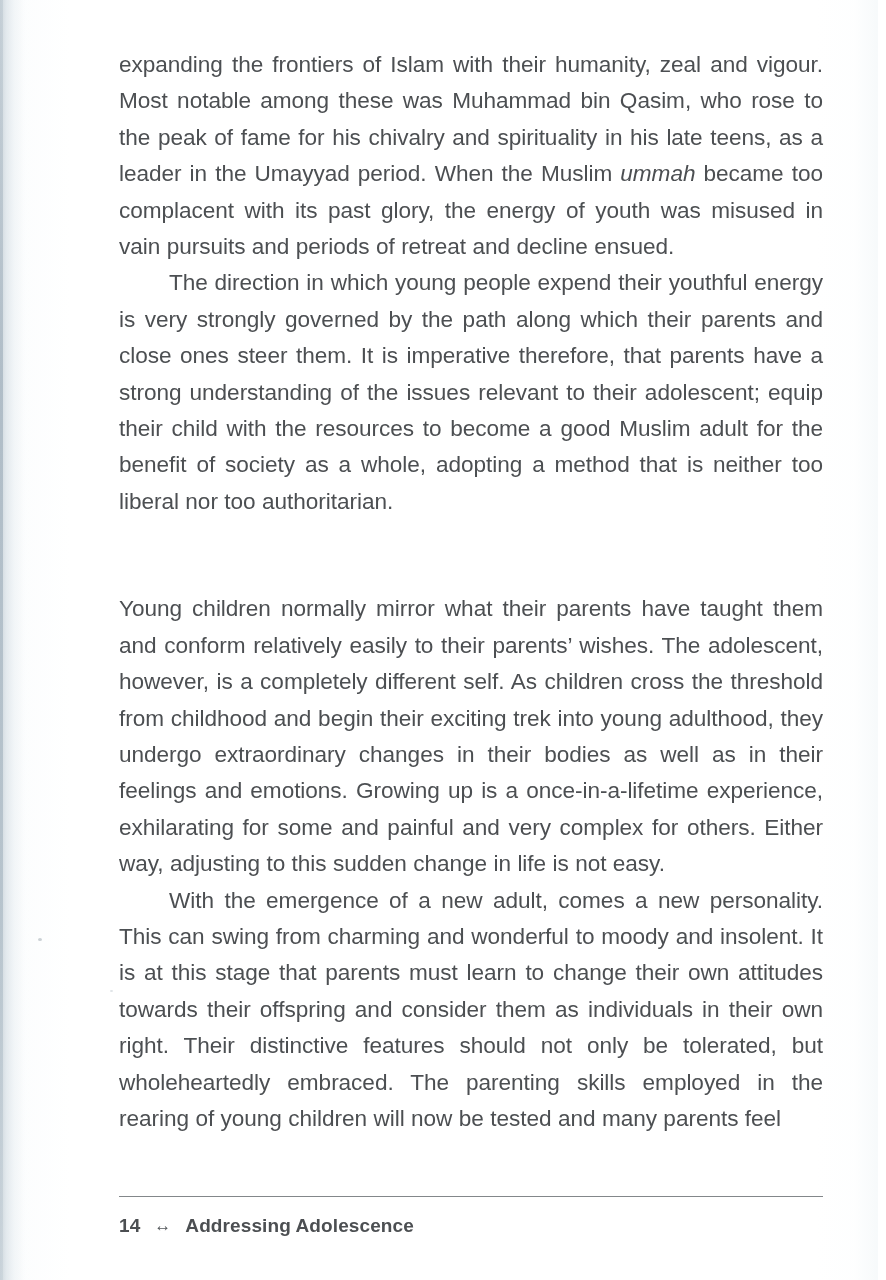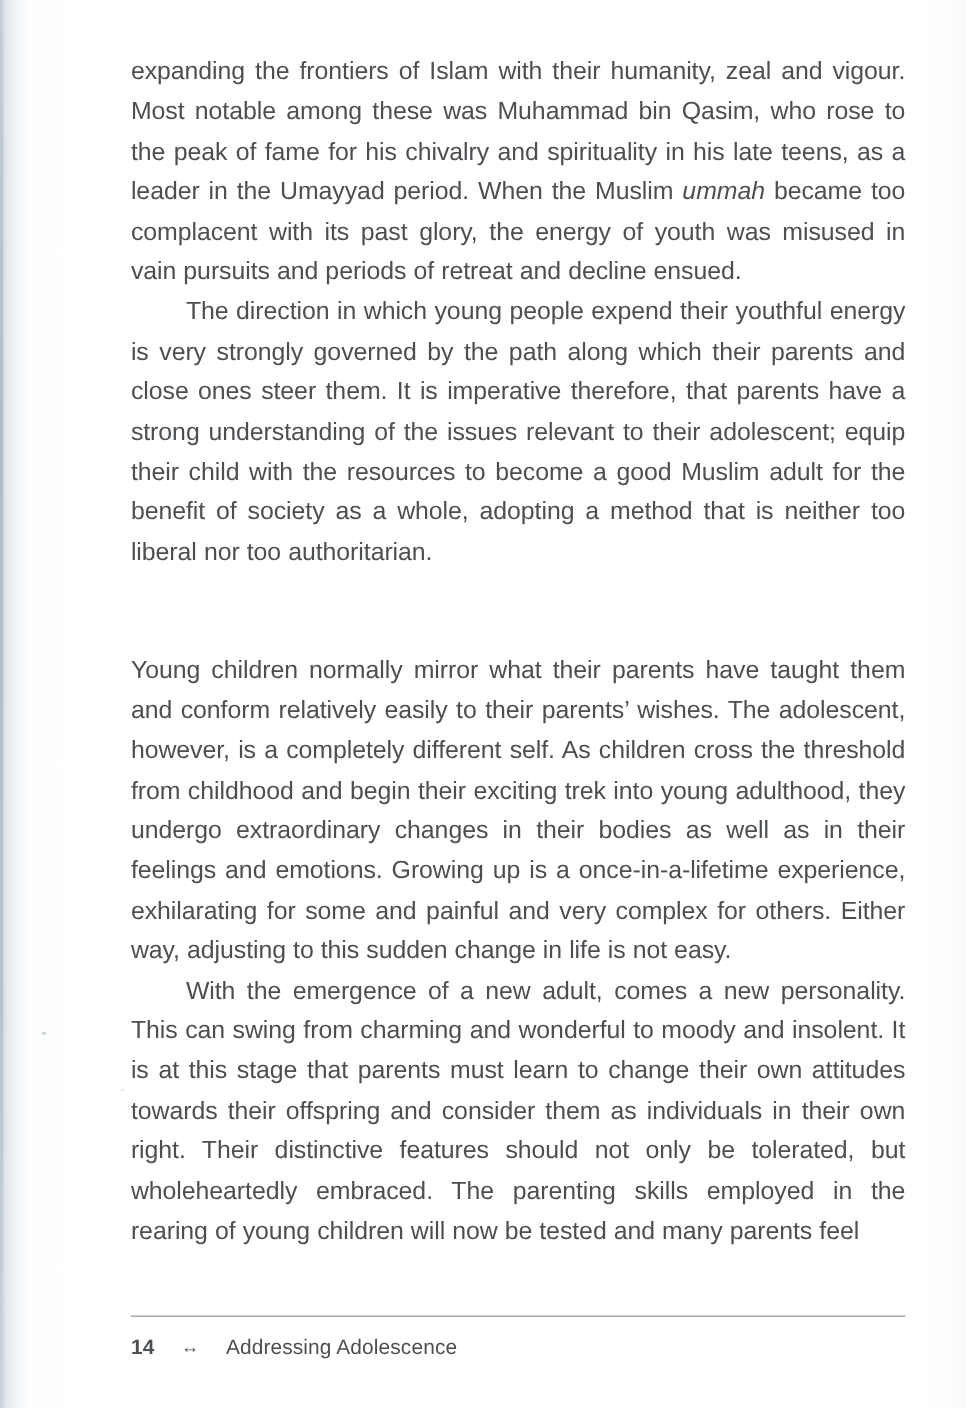--- a/index.html
+++ b/index.html
@@ -116,41 +116,41 @@
   .footer-rule {
     width: 100%;
     height: 1px;
     background: #6d7275;
     opacity: 0.85;
   }
 
   .footer-line {
     display: flex;
     align-items: baseline;
-    gap: 24px;
+    gap: 14px;
     margin-top: 17px;
     color: #4c4f52;
     font-size: 19px;
     line-height: 24px;
   }
 
   .footer-page-number {
     font-weight: 700;
     letter-spacing: 0.1px;
   }
 
   .footer-sep {
     font-size: 17px;
     color: #55595c;
     position: relative;
     top: -1px;
   }
 
   .footer-book-title {
-    font-weight: 400;
+    font-weight: 700;
     letter-spacing: 0.1px;
   }
 
   
   .speck {
     position: absolute;
     background: #b9c2c7;
     border-radius: 50%;
     pointer-events: none;
   }

